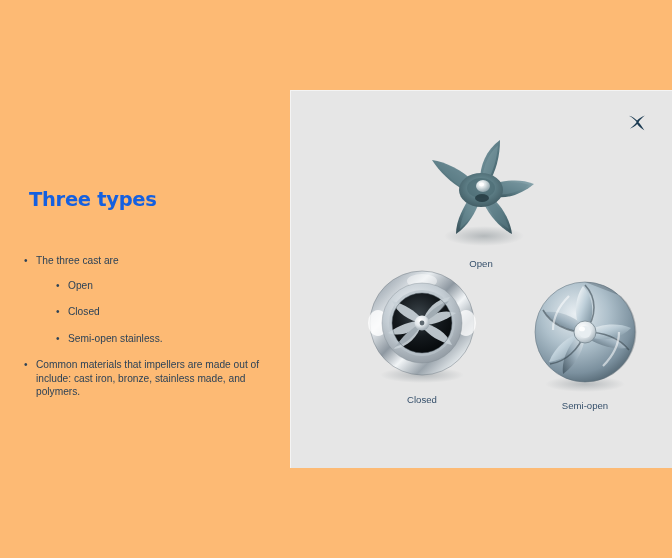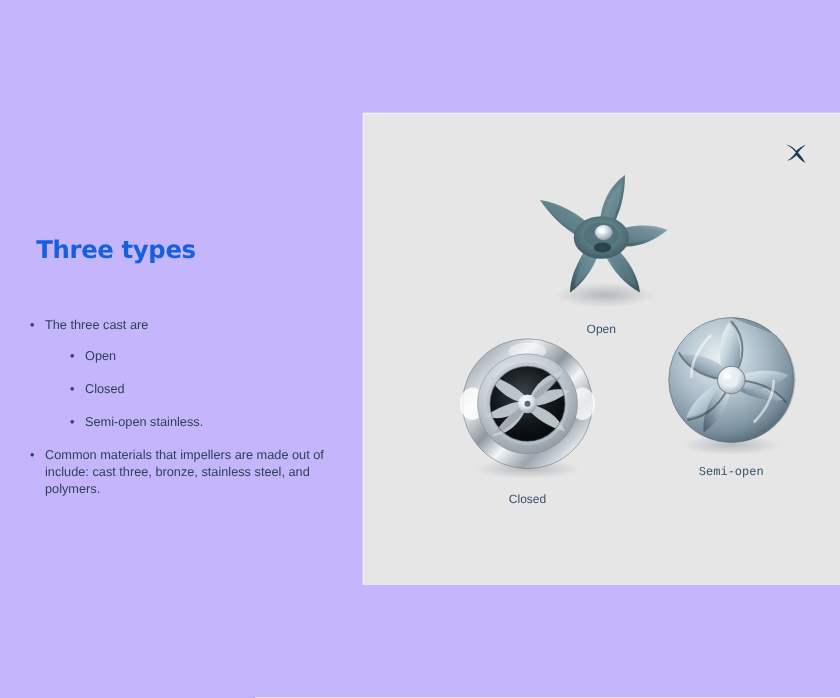--- a/index.html
+++ b/index.html
@@ -15,21 +15,21 @@
     font-family: "Liberation Sans", sans-serif;
     -webkit-font-smoothing: antialiased;
   }
 
   
   .slide {
     position: absolute;
     left: 0; top: 0;
     width: 672px;
     height: 558px;
-    background: #c4b5fd;
+    background: #fdba74;
   }
 
   
   .text-col {
     position: absolute;
     left: 0px;
     top: 175px;
     width: 285px;
   }
 
@@ -139,23 +139,22 @@
     top: 46px;
     width: 134px;
   }
   .fig-closed {
     left: 55px;
     top: 175px;
     width: 154px;
   }
   .fig-semi {
     left: 218px;
-    top: 156px;
+    top: 184px;
     width: 154px;
-    font-family: Liberation Mono, monospace;
   }
 
   .art {
     display: block;
     margin: 0 auto;
   }
   .fig-open .fig-caption { margin-top: 4px; }
   .fig-closed .fig-caption { margin-top: 9px; }
   .fig-semi .fig-caption { margin-top: 6px; }
 </style>
@@ -189,21 +188,21 @@
 
         <div class="bullet-l2">
           <span class="dot">•</span>
           <span class="txt"> Semi-open stainless.</span>
         </div>
 
       </div>
 
       <div class="bullet-l1 bullet-final">
         <span class="dot">•</span>
-        <span class="txt">Common materials that impellers are made out of include: cast three, bronze, stainless steel, and polymers.</span>
+        <span class="txt">Common materials that impellers are made out of include: cast iron, bronze, stainless made, and polymers.</span>
       </div>
 
     </div>
   </div>
 
   <div class="image-panel">
     <div class="panel-inner-edge"></div>
 
     <div class="logo-mark">
       <svg viewBox="0 0 24 24" width="22" height="22">

